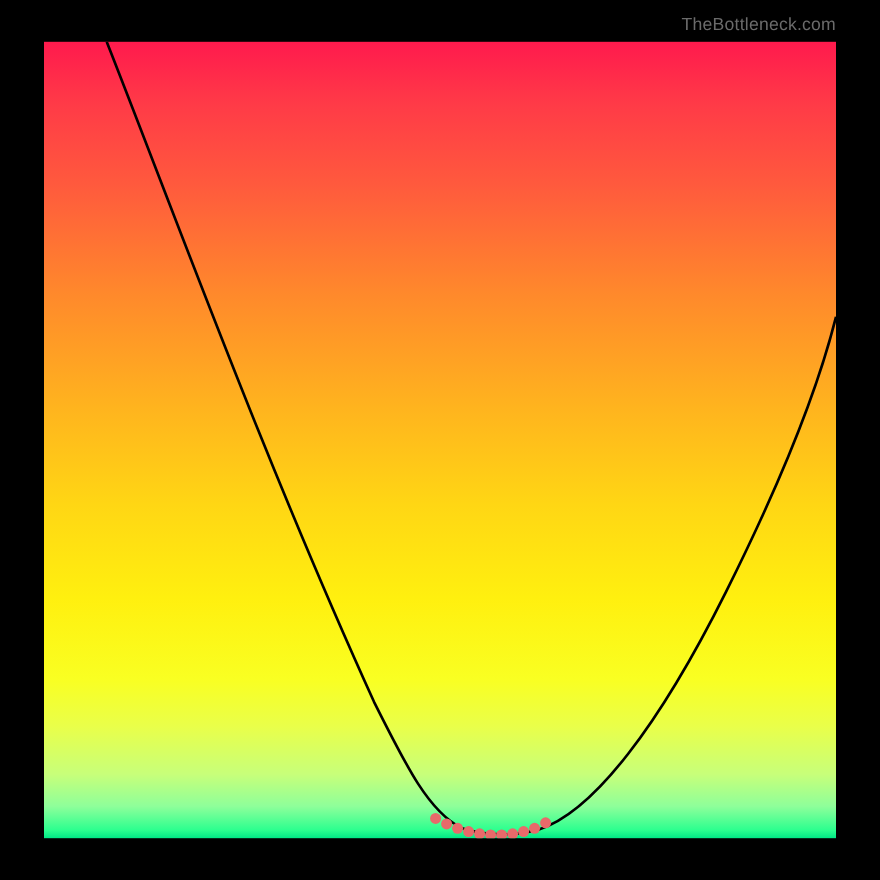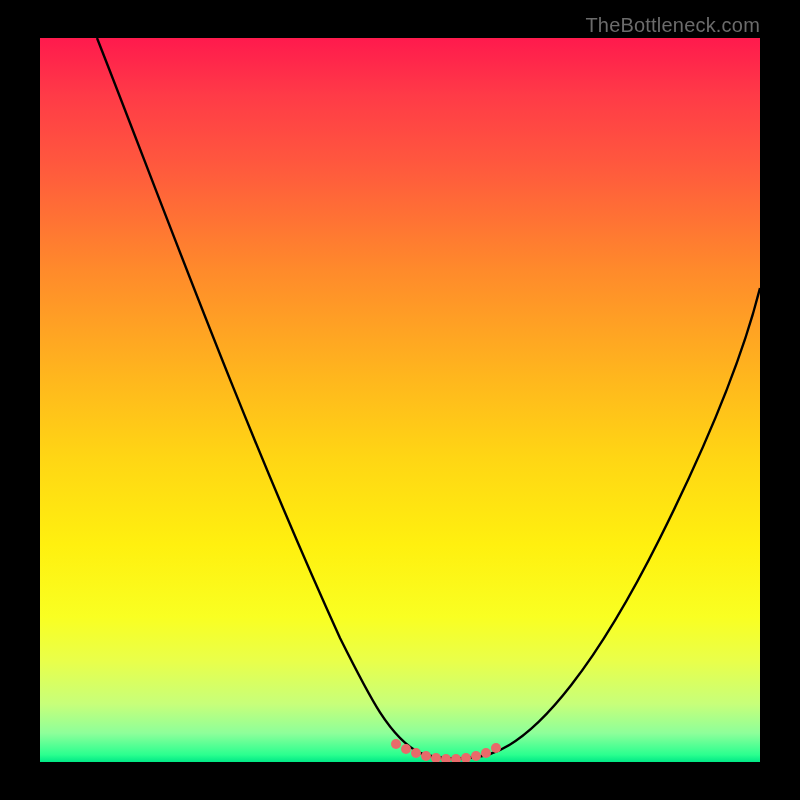--- a/index.html
+++ b/index.html
@@ -39,21 +39,21 @@
       #8eff9a 96%,
       #2bff8f 99%,
       #00e886 100%
     );
   }
   .attrib {
     position: absolute;
     top: 14px;
     right: 40px;
     color: #6b6b6b;
-    font-size: 20px;
+    font-size: 16px;
     font-weight: 500;
     letter-spacing: 0.2px;
   }
   svg.overlay {
     position: absolute;
     left: 0;
     top: 0;
     width: 720px;
     height: 724px;
     display: block;

